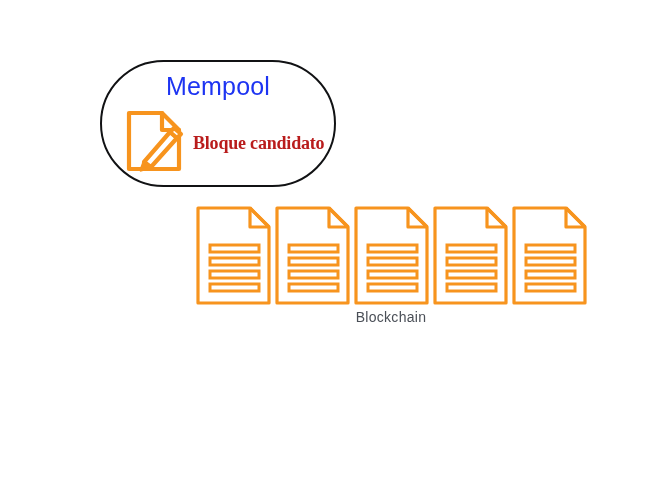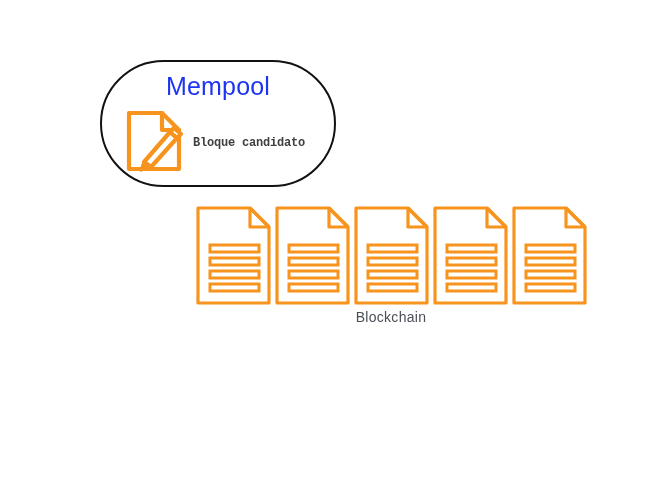--- a/index.html
+++ b/index.html
@@ -48,24 +48,24 @@
   }
   #candidate-row {
     position: absolute;
     left: 26px;
     top: 50px;
     display: flex;
     align-items: center;
     gap: 9px;
   }
   #candidate-label {
-    font-family: Liberation Mono, monospace;
-    font-size: 12px;
+    font-family: Liberation Serif, serif;
+    font-size: 18px;
     font-weight: bold;
-    color: #404040;
+    color: #b91c1c;
     letter-spacing: -0.2px;
     white-space: nowrap;
   }
 
   
   #blockchain-group {
     position: absolute;
     left: 195px;
     top: 205px;
     width: 392px;

